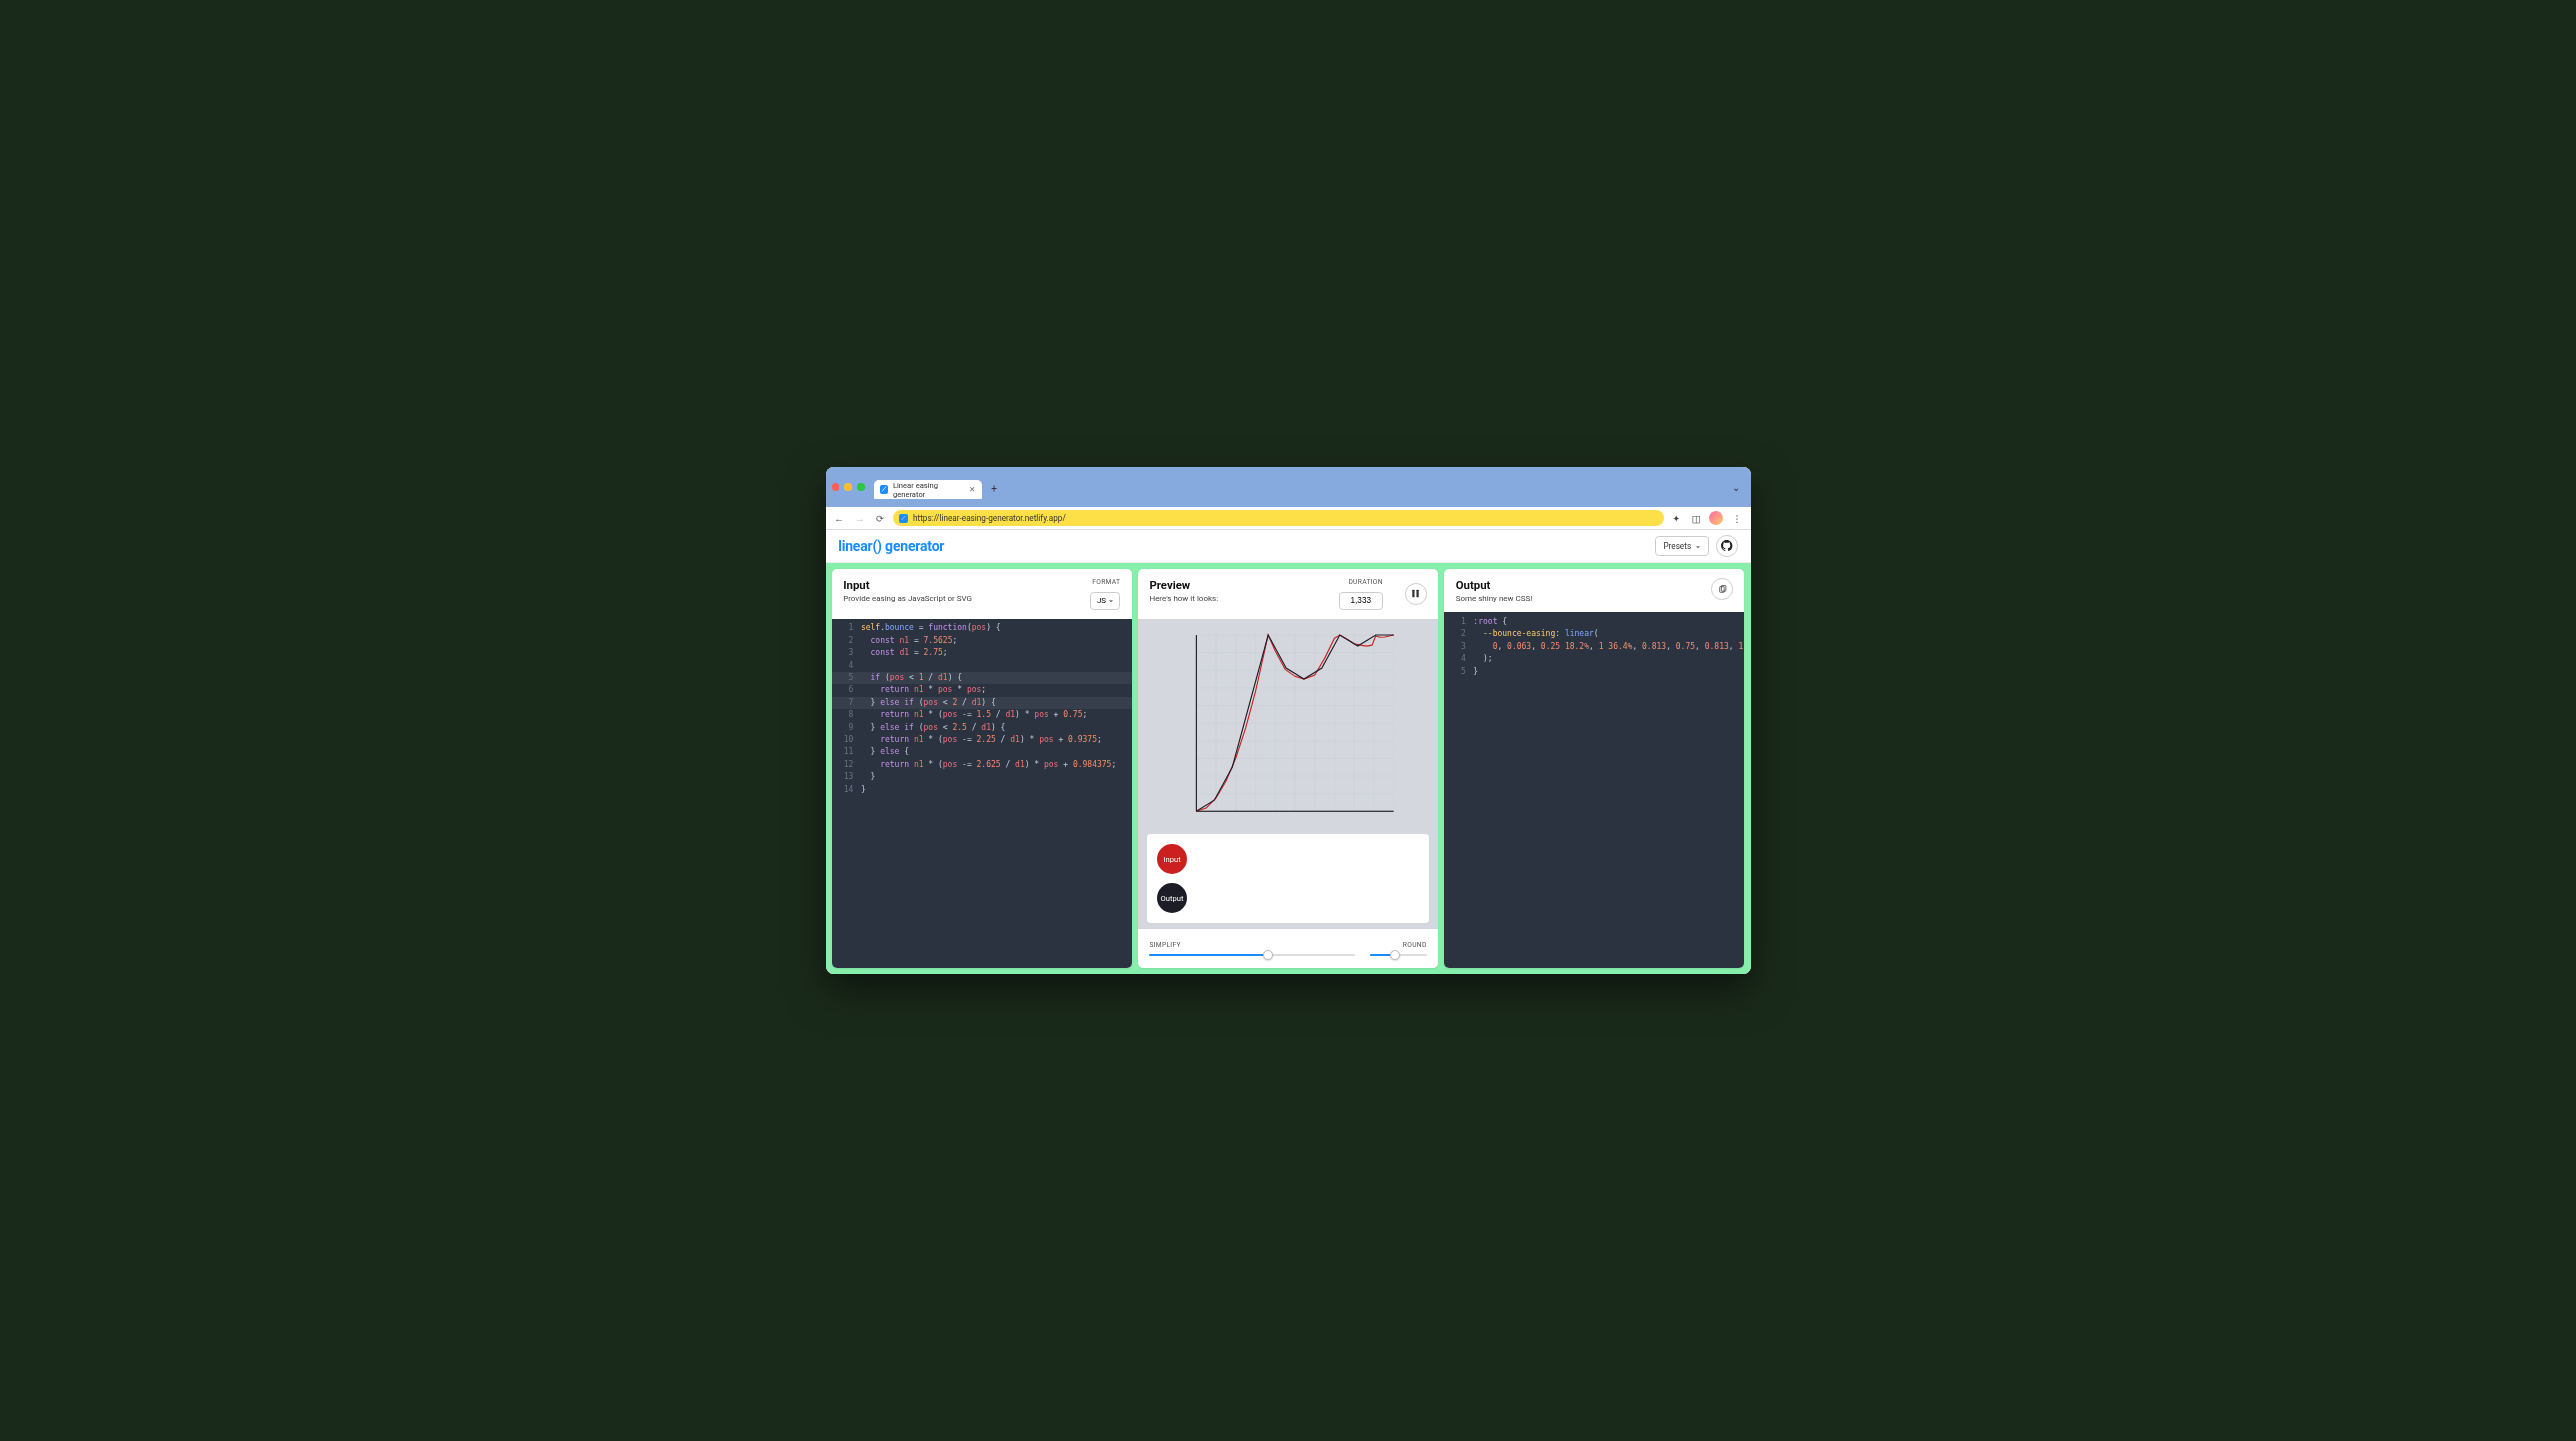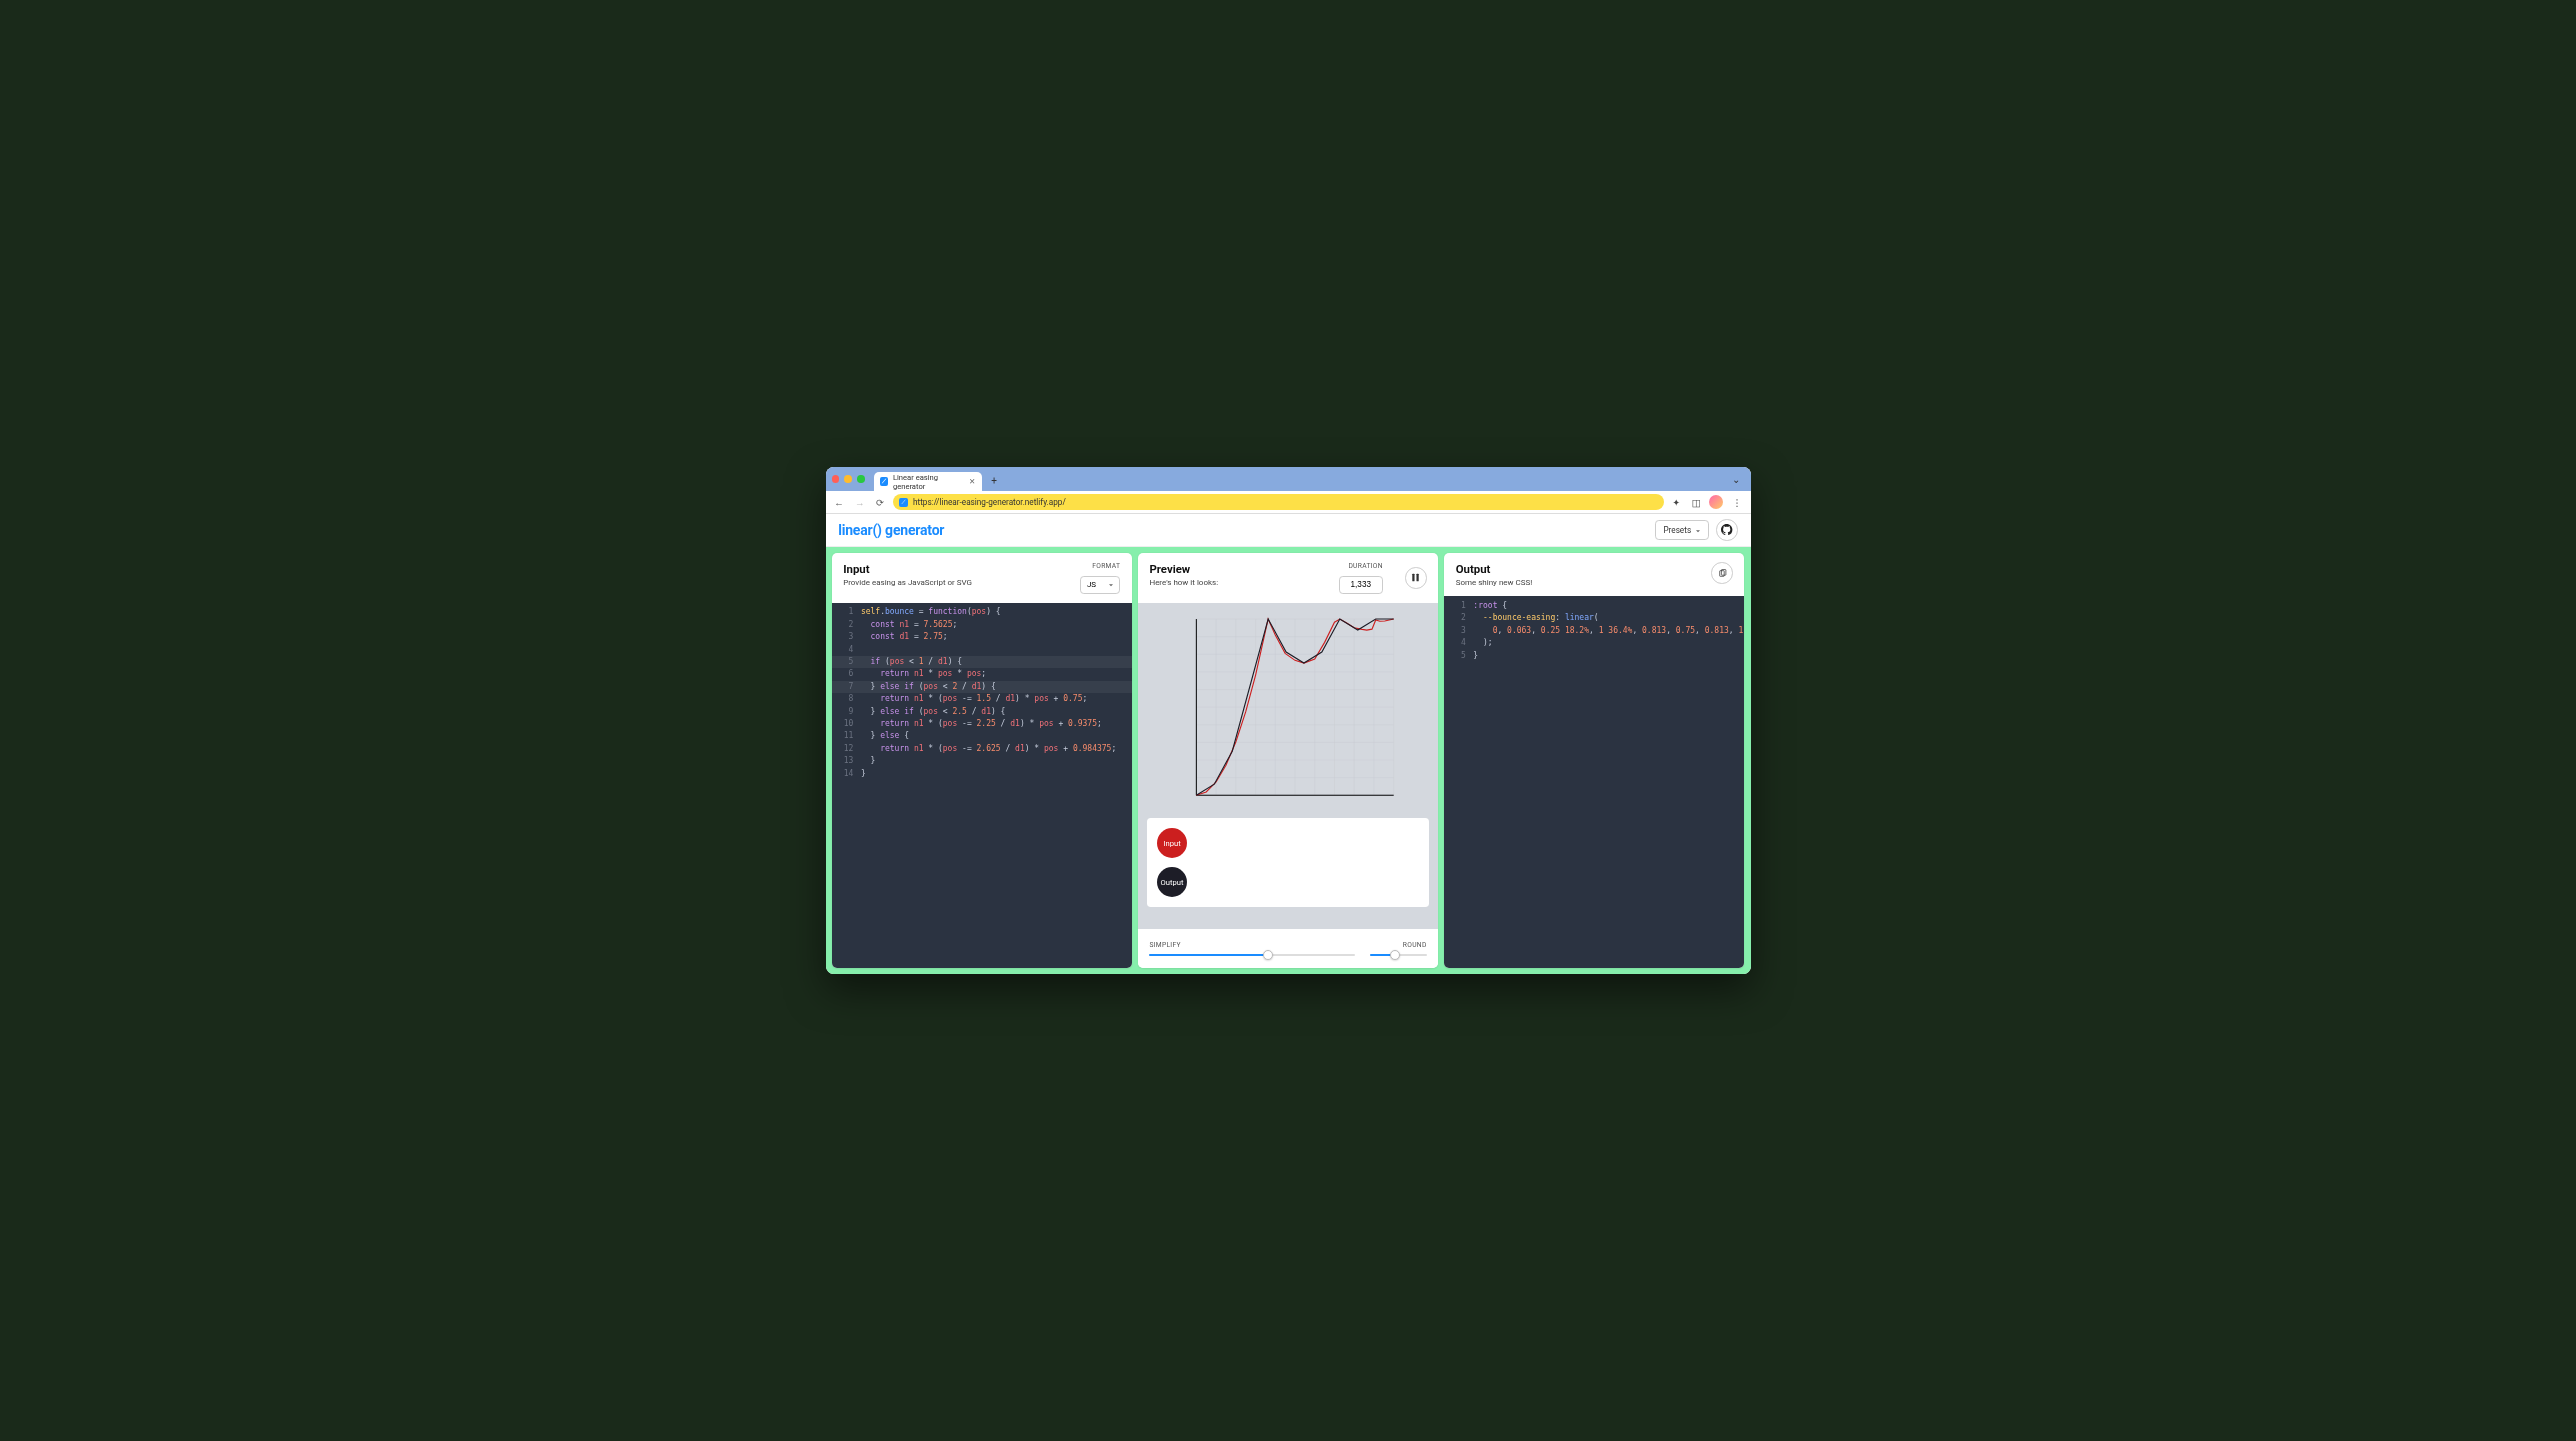--- a/index.html
+++ b/index.html
@@ -17,21 +17,21 @@
   height: 507px;
   background: #fff;
   border-radius: 7.6px;
   box-shadow: 0 16px 38px rgba(0,0,0,0.5);
   overflow: hidden;
   display: flex;
   flex-direction: column;
 }
 
 .tabbar {
-  height: 24px;
+  height: 40px;
   background: #87aade;
   display: flex;
   align-items: center;
   padding: 0 6.3px;
   position: relative;
 }
 .traffic {
   display: flex;
   gap: 5px;
   margin-right: 9px;
@@ -132,21 +132,21 @@
   padding:9px 11.4px;
   display:flex;
   align-items:flex-start;
 }
 .ph-left h2 { font-size:11.4px; font-weight:700; color:#111; }
 .ph-left .sub { font-size:8px; color:#444; margin-top:1.9px; }
 .ph-right { margin-left:auto; text-align:right; }
 .ph-label { font-size:6.7px; color:#555; letter-spacing:0.3px; margin-bottom:6px; }
 .select {
   border:0.6px solid #ccc; border-radius:3.8px; padding:3.2px 6.3px;
-  font-size:8px; display:flex; align-items:center; gap:13px; cursor:pointer;
+  font-size:8px; display:flex; align-items:center; gap:3px; cursor:pointer;
   justify-content:flex-end;
 }
 .dur-input {
   width:44px; text-align:center; font-size:8.2px;
   border:0.6px solid #ccc; border-radius:3.8px; padding:3.2px;
 }
 .iconbtn {
   width:21.5px;height:21.5px;border-radius:50%;border:0.6px solid #ccc;
   display:flex;align-items:center;justify-content:center;cursor:pointer;
   margin-left:6.3px;

